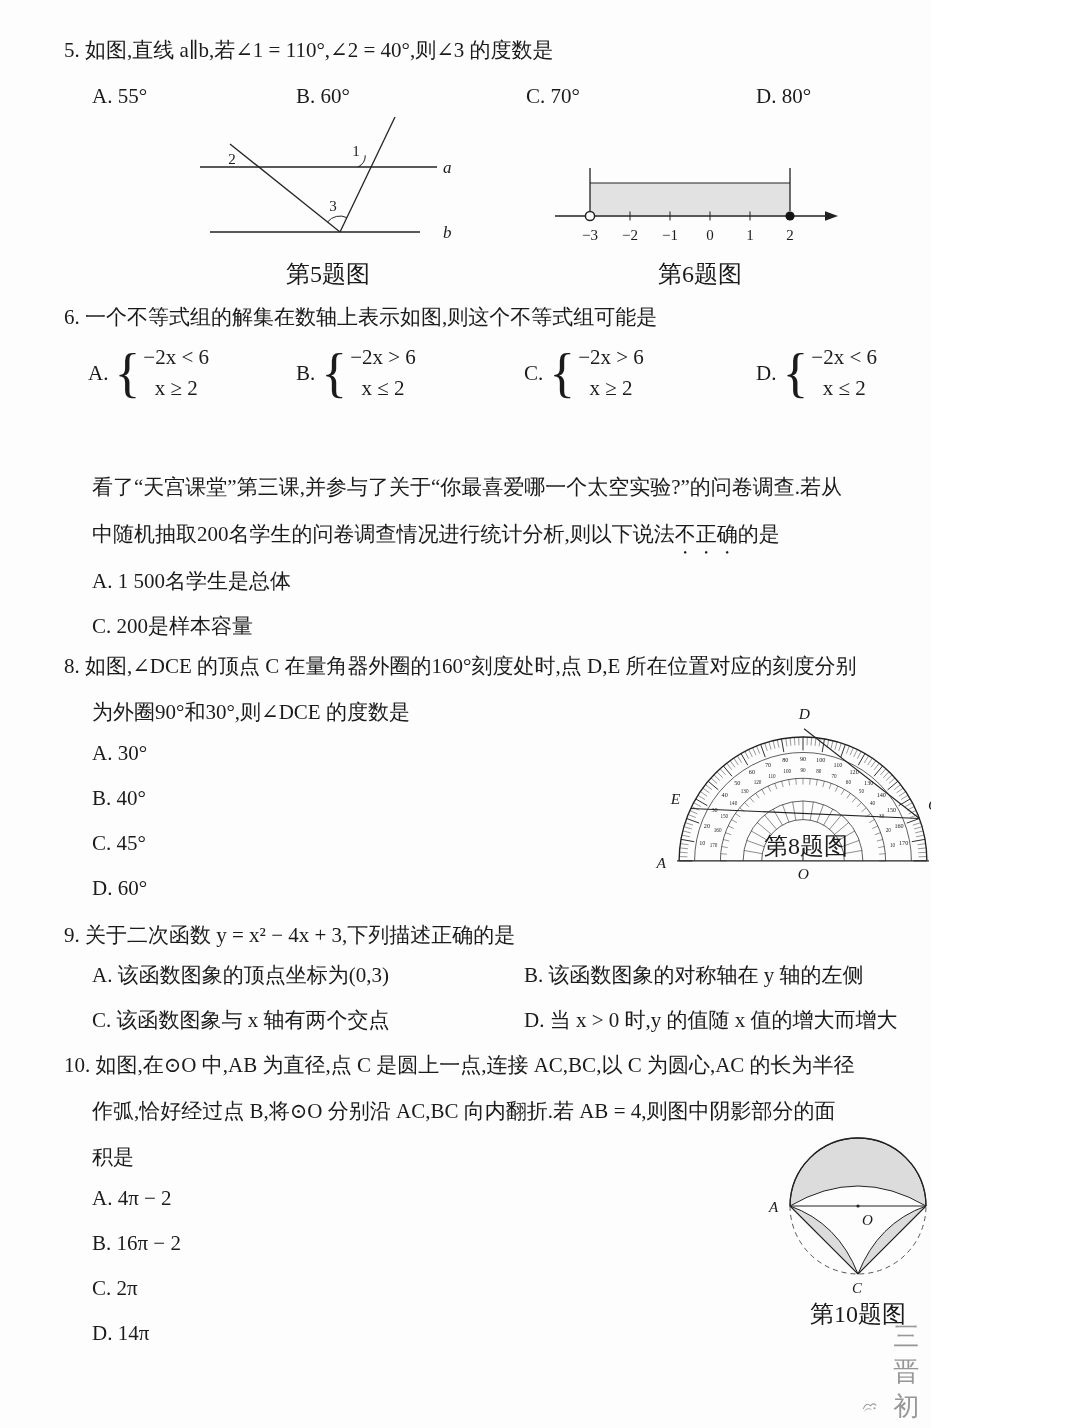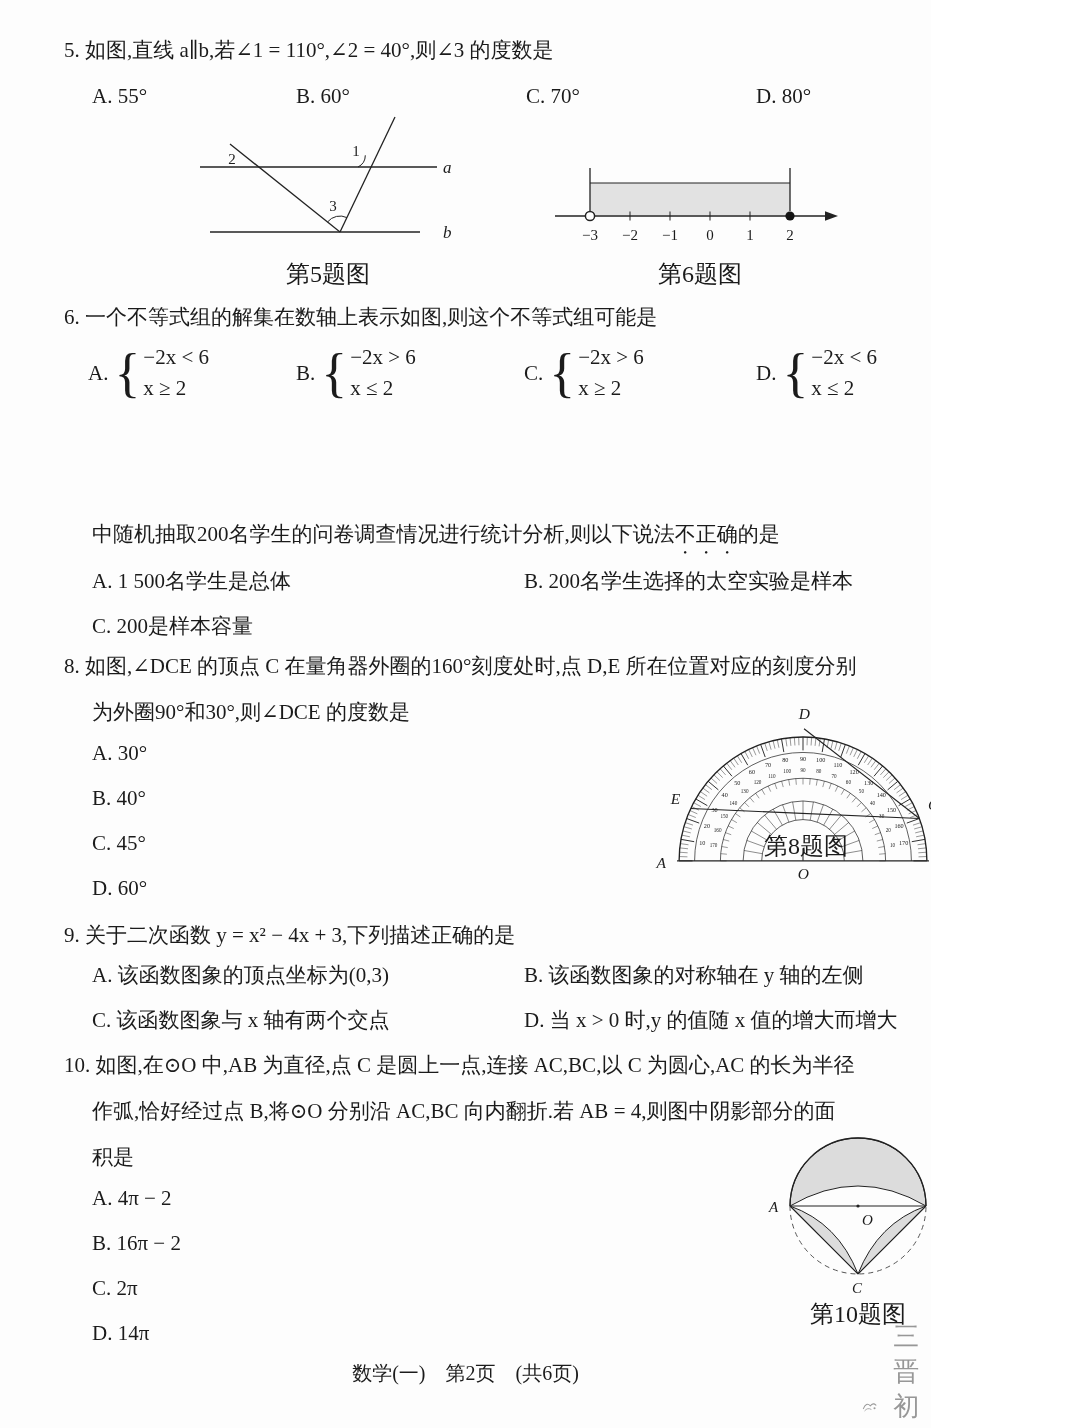--- a/index.html
+++ b/index.html
@@ -10,21 +10,21 @@
   .page{position:relative;width:931px;height:1428px;background:#fdfdfd;overflow:hidden;}
   .t{position:absolute;font-size:21px;white-space:nowrap;}
   .cap{position:absolute;font-size:24px;white-space:nowrap;}
   .em-dots{
     -webkit-text-emphasis:filled dot;-webkit-text-emphasis-position:under right;
     text-emphasis:filled dot;text-emphasis-position:under right;font-family:Liberation Serif, serif;
   }
   .ineq{position:absolute;display:flex;align-items:center;}
   .ineq .ilabel{font-size:21px;margin-right:6px;}
   .ineq .brace{font-size:54px;line-height:60px;font-weight:400;margin-right:3px;}
-  .ineq .lines{display:flex;flex-direction:column;}
+  .ineq .lines{display:flex;flex-direction:column;text-align:center;}
   .ineq .mline{font-size:21px;line-height:31px;}
   .footer{position:absolute;left:0;width:100%;top:1360px;text-align:center;font-size:20px;}
   .watermark{position:absolute;left:862px;top:1319px;display:flex;align-items:center;color:#979797;gap:12px;}
   .watermark .wtext{font-size:26px;letter-spacing:1px;color:#979797;}
   svg{position:absolute;}
   svg text{font-family:"Liberation Serif","DejaVu Serif",serif;fill:#1b1b1b;}
 </style>
 </head>
 <body>
 
@@ -101,23 +101,23 @@
   </div>
   <div class="ineq" style="left:756px;top:342px">
     <span class="ilabel">D.</span>
     <span class="brace">{</span>
     <span class="lines">
       <span class="mline">−2x &lt; 6</span>
       <span class="mline">x ≤ 2</span>
     </span>
   </div>
 
+  <div class="t" style="left:92px;top:473px">看了“天宫课堂”第三课,并参与了关于“你最喜爱哪一个太空实验?”的问卷调查.若从</div>
   <div class="t" style="left:92px;top:520px"><span>中随机抽取200名学生的问卷调查情况进行统计分析,则以下说法</span><span class="em-dots">不正确</span><span>的是</span></div>
   <div class="t" style="left:92px;top:567px">A. 1 500名学生是总体</div>
-  <div class="t" style="left:524px;top:567px">B. 200名学生选择的太空实验是样本</div>
   <div class="t" style="left:92px;top:612px">C. 200是样本容量</div>
 
   <div class="t" style="left:64px;top:652px">8. 如图,∠DCE 的顶点 C 在量角器外圈的160°刻度处时,点 D,E 所在位置对应的刻度分别</div>
   <div class="t" style="left:92px;top:698px">为外圈90°和30°,则∠DCE 的度数是</div>
   <div class="t" style="left:92px;top:741px">A. 30°</div>
   <div class="t" style="left:92px;top:786px">B. 40°</div>
   <div class="t" style="left:92px;top:831px">C. 45°</div>
   <div class="t" style="left:92px;top:876px">D. 60°</div>
 
   <svg id="prot" viewBox="0 0 300 185" style="left:648px;top:706px;width:310px;height:191px">
@@ -344,21 +344,20 @@
     <line x1="27" y1="78" x2="95" y2="146" stroke="#222" stroke-width="1.1"></line>
     <line x1="163" y1="78" x2="95" y2="146" stroke="#222" stroke-width="1.1"></line>
     <circle cx="95" cy="78" r="1.6" fill="#222"></circle>
     <text x="6" y="84" font-size="15" font-style="italic">A</text>
     <text x="168" y="84" font-size="15" font-style="italic">B</text>
     <text x="99" y="97" font-size="15" font-style="italic">O</text>
     <text x="89" y="165" font-size="15" font-style="italic">C</text>
   </svg>
   <div class="cap" style="left:810px;top:1298px">第10题图</div>
 
-  <div class="footer">数学(一)　第2页　(共6页)</div>
 
   <div class="watermark">
     <svg viewBox="0 0 44 36" width="40" height="33" style="position:static;margin-right:4px">
       <path d="M4,24 Q12,4 24,16 Q32,6 40,14" stroke="#9a9a9a" fill="none" stroke-width="3" stroke-linecap="round"></path>
       <path d="M8,30 Q16,20 26,26" stroke="#9a9a9a" fill="none" stroke-width="2.4" stroke-linecap="round"></path>
       <circle cx="36" cy="23" r="3" fill="#9a9a9a"></circle>
     </svg>
     <span class="wtext">三晋初高中</span>
   </div>
 

